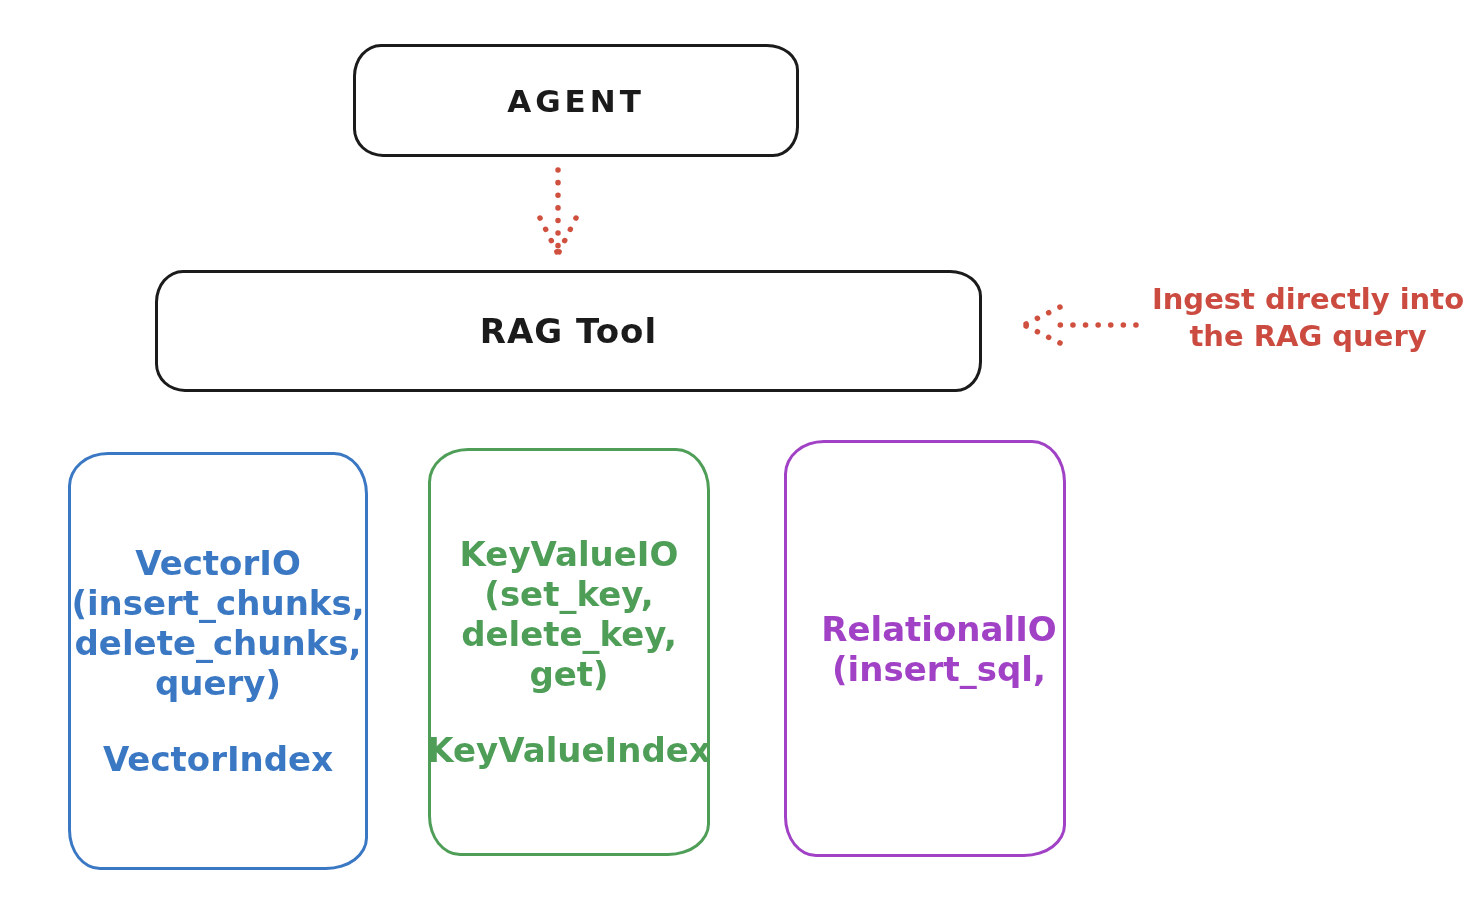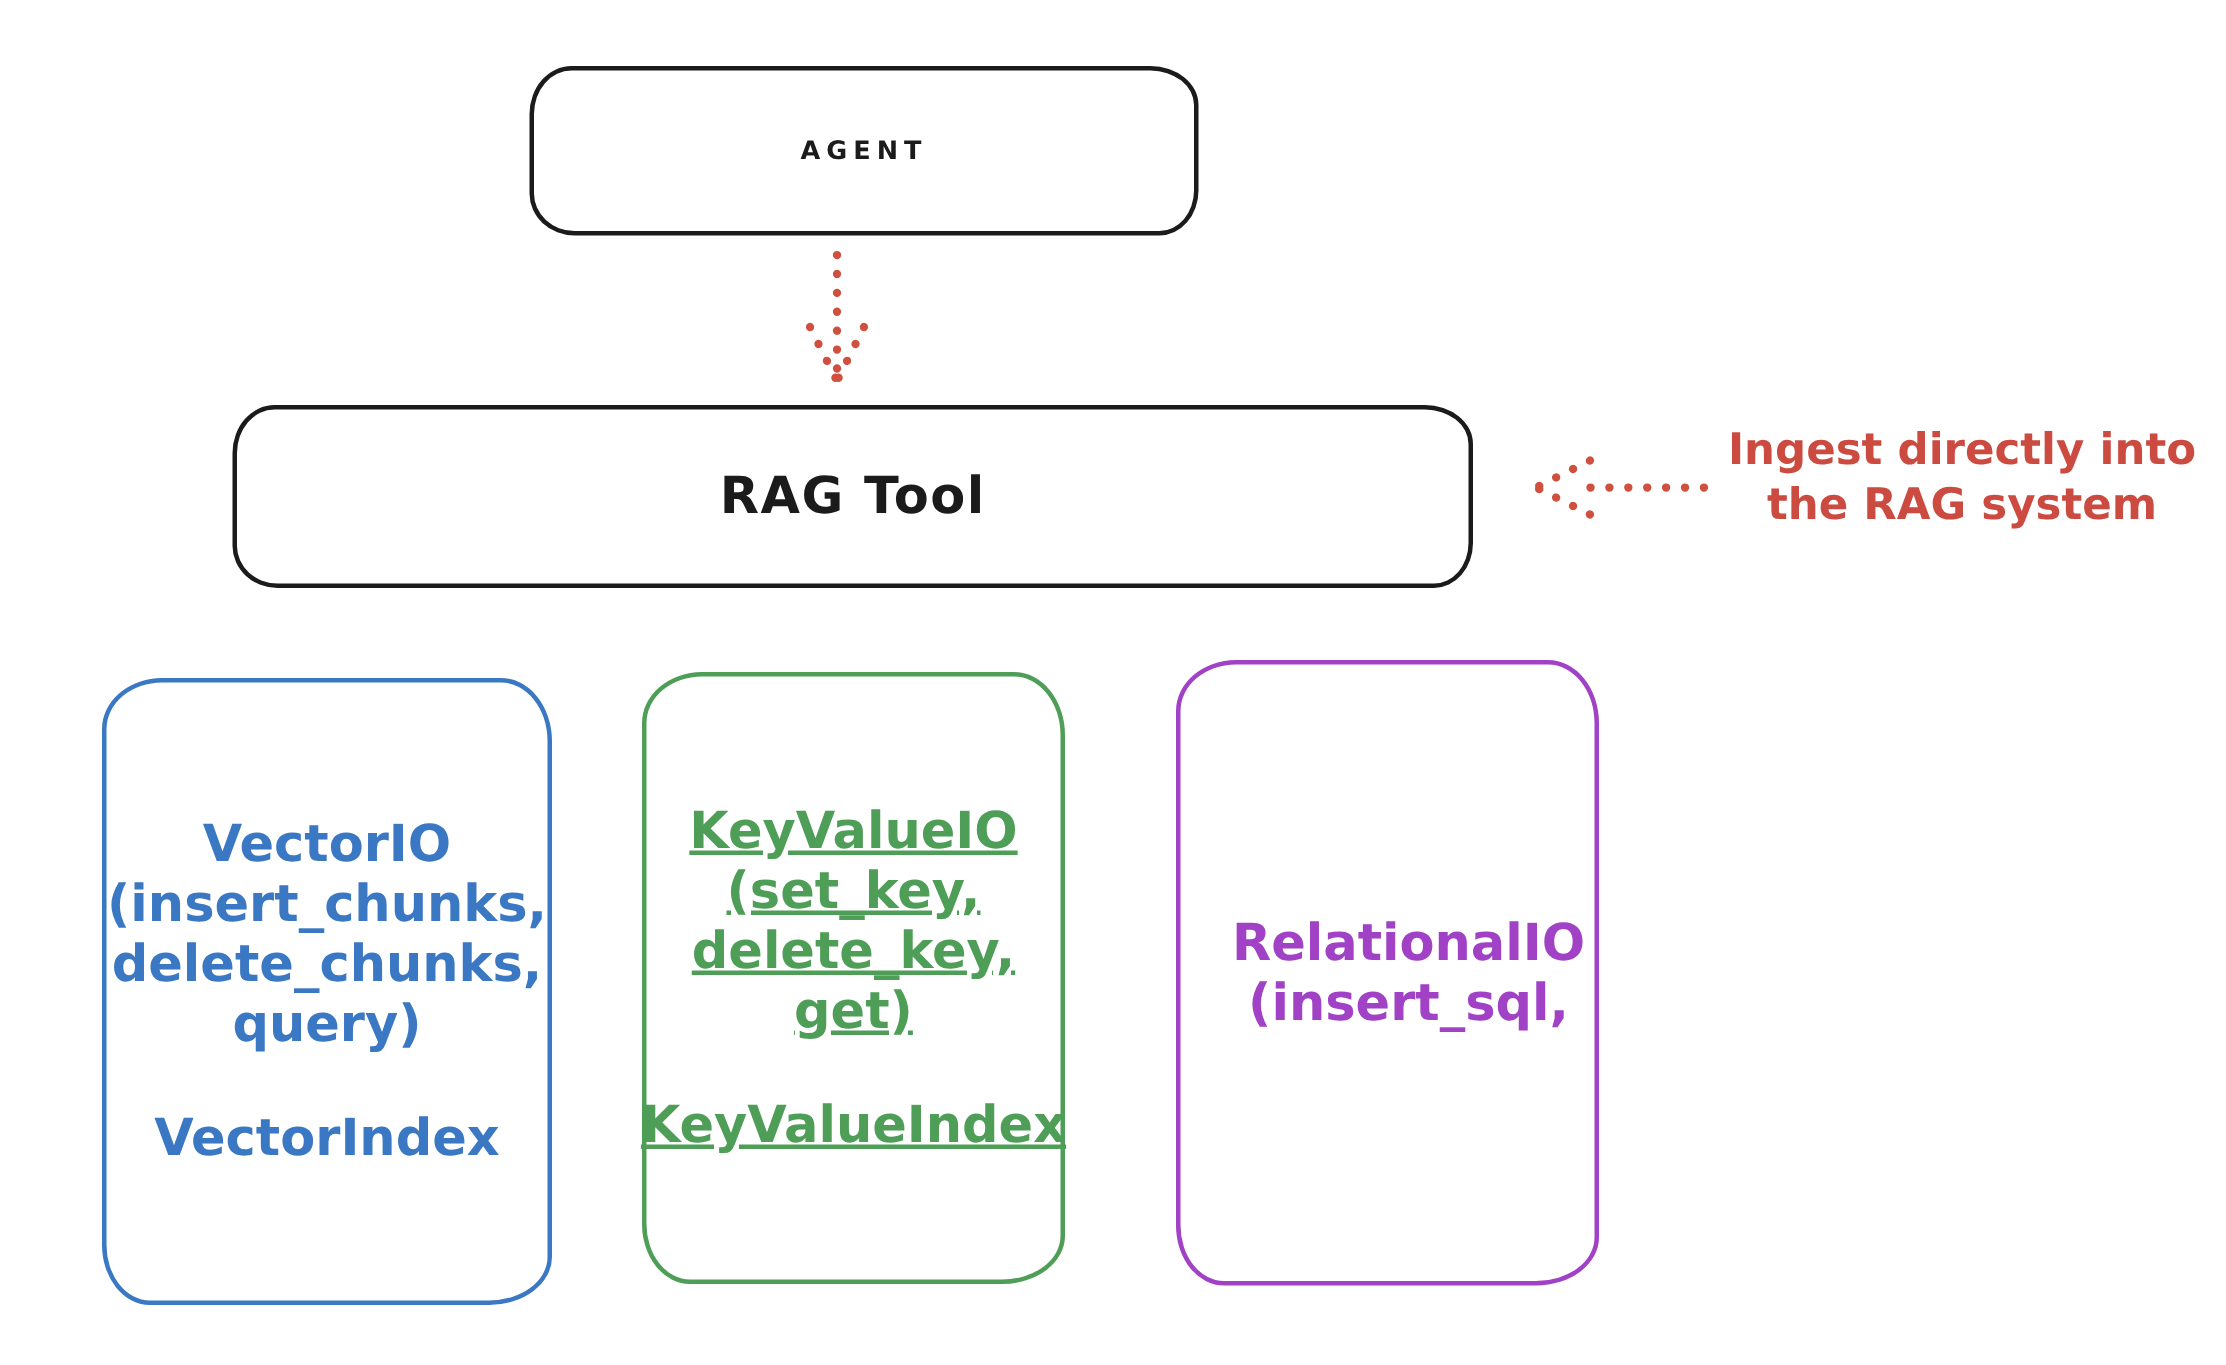--- a/index.html
+++ b/index.html
@@ -17,35 +17,35 @@
     display: flex; align-items: center; justify-content: center;
     text-align: center;
   }
   .black-box {
     border: 3.5px solid #1b1b1b;
     border-radius: 28px 32px 26px 30px / 32px 26px 30px 28px;
     color: #1b1b1b;
   }
   .agent-box  { left: 353px; top: 44px;  width: 446px; height: 113px; }
   .agent-label {
-    font-size: 17px; font-weight: 700; letter-spacing: 4px; color: #1b1b1b;
+    font-size: 31px; font-weight: 700; letter-spacing: 4px; color: #1b1b1b;
   }
   .rag-box    { left: 155px; top: 270px; width: 827px; height: 122px; }
   .rag-label  { font-size: 34px; font-weight: 600; letter-spacing: 1px; color: #1b1b1b; }
 
   
   .io-box {
     border-width: 3.5px; border-style: solid;
     border-radius: 40px 34px 42px 32px / 34px 42px 32px 40px;
     flex-direction: column;
     font-size: 34px; font-weight: 600; line-height: 40px;
   }
   .io-box .io-index { margin-top: 36px; }
   .box-vector     { left: 68px;  top: 452px; width: 300px; height: 418px; border-color: #3b78c4; color: #3b78c4; }
-  .box-keyvalue   { left: 428px; top: 448px; width: 282px; height: 408px; border-color: #4f9e58; color: #4f9e58; text-decoration: underline; }
+  .box-keyvalue   { left: 428px; top: 448px; width: 282px; height: 408px; border-color: #4f9e58; color: #4f9e58; }
   .box-relational { left: 784px; top: 440px; width: 282px; height: 417px; border-color: #a041c6; color: #a041c6; padding-left: 28px; }
 
   
   .annotation {
     position: absolute; left: 1140px; top: 281px; width: 336px;
     text-align: center; color: #cc4b41;
     font-size: 29px; font-weight: 700; line-height: 37px;
   }
 
   
@@ -77,21 +77,21 @@
   </div>
 
   <svg class="arrow-svg arrow-left-svg" width="130" height="56" viewBox="0 0 130 56">
     <line class="dotline" x1="122" y1="28" x2="46" y2="28"></line>
     <line class="dotline" x1="46" y1="10" x2="10" y2="28"></line>
     <line class="dotline" x1="46" y1="46" x2="10" y2="28"></line>
   </svg>
 
   <div class="annotation">
     <div>Ingest directly into</div>
-    <div>the RAG system</div>
+    <div>the RAG query</div>
   </div>
 
   <div class="sketch-box io-box box-vector">
     <div class="io-lines">
       <div>VectorIO</div>
       <div>(insert_chunks,</div>
       <div>delete_chunks,</div>
       <div>query)</div>
     </div>
     <div class="io-index">VectorIndex</div>

